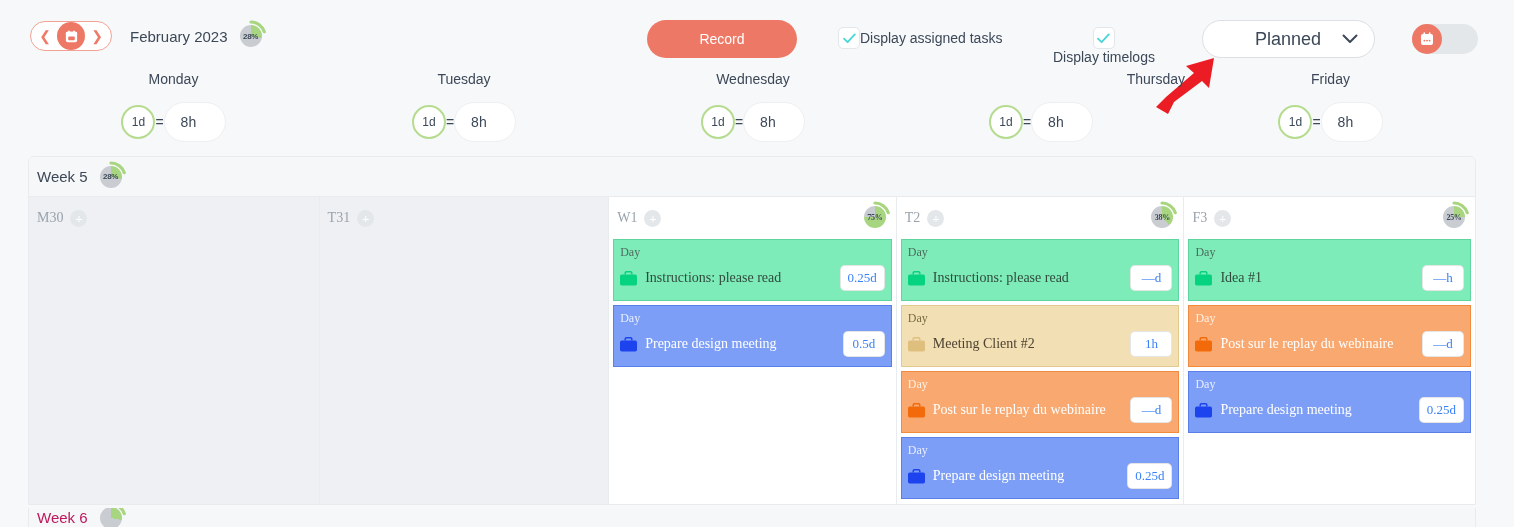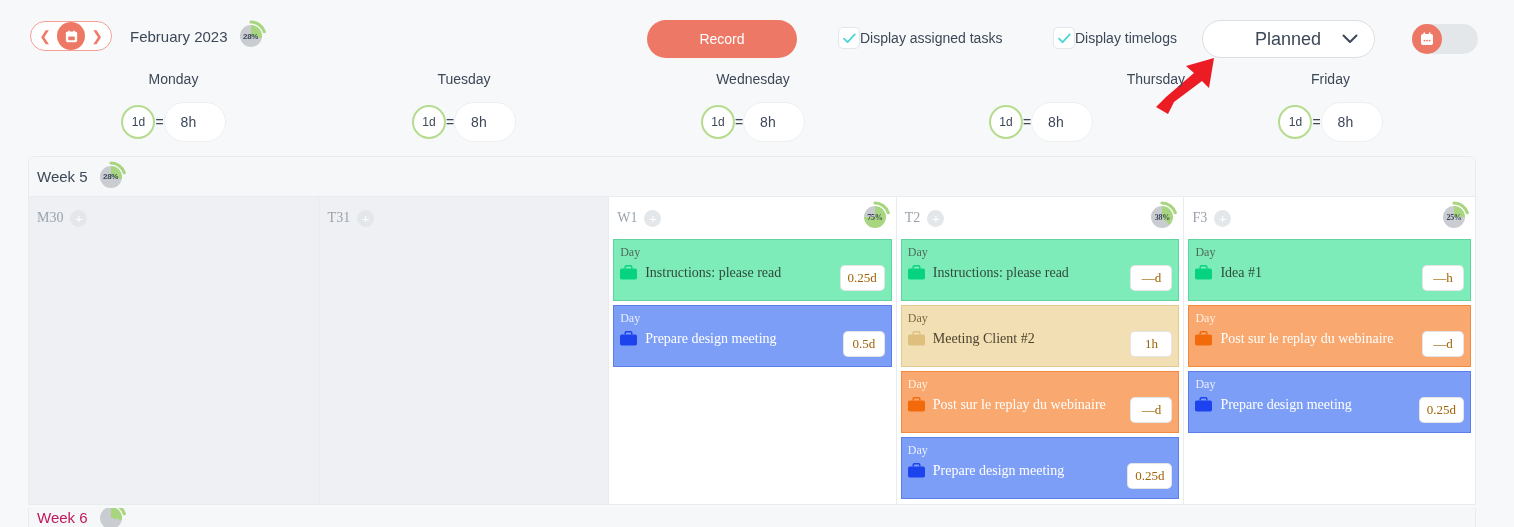--- a/index.html
+++ b/index.html
@@ -78,21 +78,21 @@
     background: #ee7866;
     color: #fff;
     border: none;
     font-size: 14px;
     font-family: "Liberation Sans", sans-serif;
     cursor: pointer;
   }
 
   .chk-group { display:flex; align-items:center; position:absolute; }
   .chk-group.g1 { left: 838px; top: 27px; }
-  .chk-group.g2 { left: 1053px; top: 27px; }
+  .chk-group.g2 { left: 1053px; top: 27px; flex-direction: column; }
   .chkbox {
     width: 22px; height: 22px;
     border: 1px solid #e3e6ea;
     border-radius: 5px;
     background: #fff;
     display:flex; align-items:center; justify-content:center;
   }
   .chk-label { font-size: 14px; color: #3c4858; white-space: nowrap; }
 
   .select-wrap {
@@ -209,29 +209,29 @@
   .cards { padding: 0 4px; }
   .card {
     border-radius: 0;
     border: 1px solid rgba(0,0,0,0.08);
     margin-bottom: 4px;
     padding: 5px 6px 7px 6px;
     position: relative;
     height: 62px;
   }
   .card .kind { font-size: 12px; line-height: 14px; margin-bottom: 6px; }
-  .card .row { display: flex; }
+  .card .row { display: flex; align-items: center; }
   .card .briefcase { width: 17px; height: 15px; flex: none; margin-right: 8px; }
   .card .title { font-size: 14px; flex: 1; white-space: nowrap; overflow: hidden; }
   .card .amount {
     min-width: 42px; height: 26px;
     background: #fff; border-radius: 5px;
     border: 1px solid rgba(0,0,0,0.10);
     display: flex; align-items: center; justify-content: center;
-    font-size: 13px; color: #a16207;
+    font-size: 13px; color: #3b82f6;
     padding: 0 7px;
     flex: none;
   }
 
   
   .week-band2 {
     position: absolute; left: 28px; top: 508px;
     width: 1448px; height: 19px;
     background: #f6f7f8;
     border-left: 1px solid #e9ecef;

